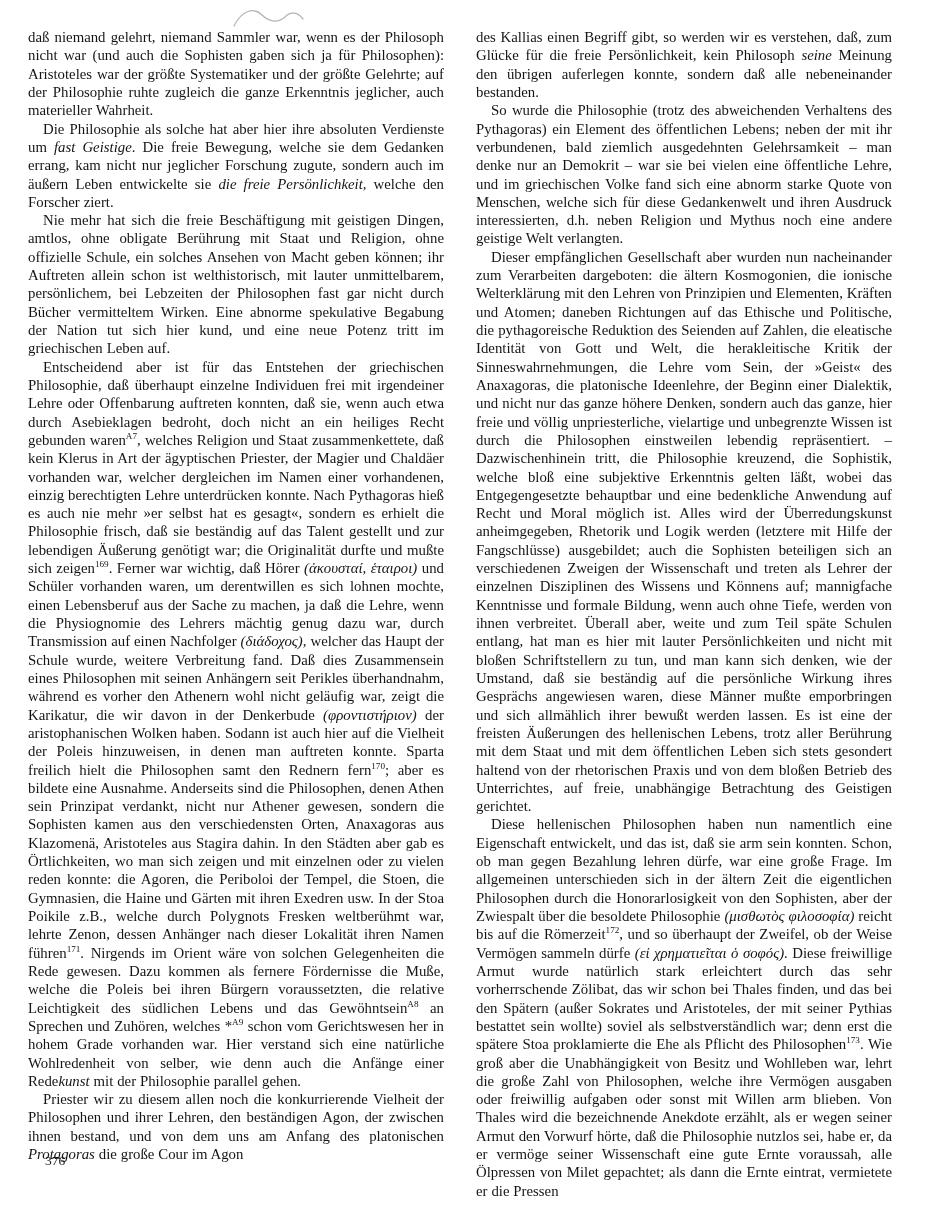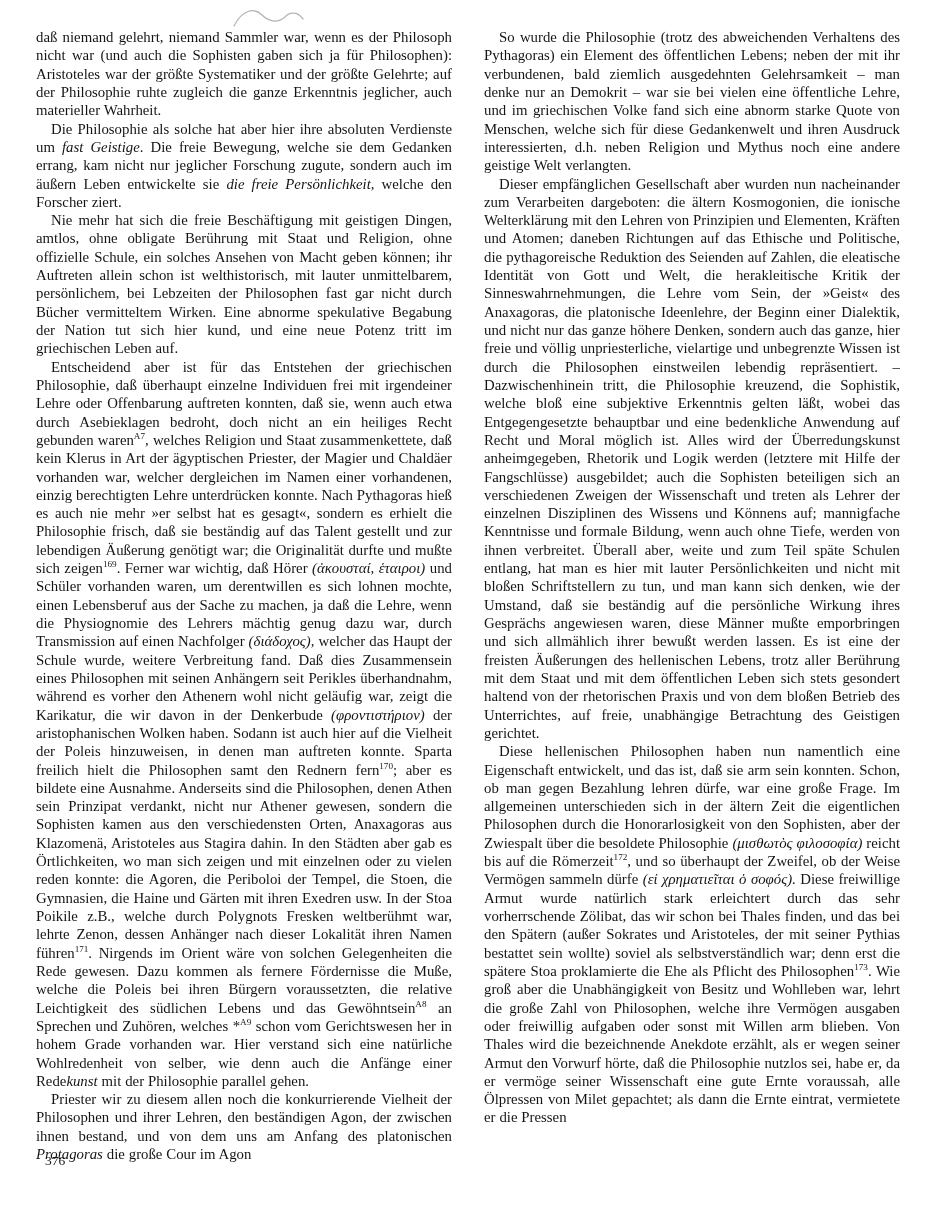--- a/index.html
+++ b/index.html
@@ -6,21 +6,21 @@
   .page{
     position:relative;
     width:935px;height:1210px;
     background:#ffffff;
     margin:0 auto;
     overflow:hidden;
     color:#141414;
   }
   .columns{
     position:absolute;
-    left:36px;top:28px;
+    left:28px;top:28px;
     width:864px;
     display:flex;
     gap:32px;
   }
   .col{
     width:419px;
     font-family:"Liberation Serif", serif;
     font-size:14.8px;
     line-height:18.32px;
     text-align:justify;
@@ -61,20 +61,21 @@
 
   <div class="columns">
     <div class="col" id="col-left">
         <p class="para"><span>daß niemand gelehrt, niemand Sammler war, wenn es der Philosoph nicht war (und auch die Sophisten gaben sich ja für Philosophen): Aristoteles war der größte Systematiker und der größte Gelehrte; auf der Philosophie ruhte zugleich die ganze Erkenntnis jeglicher, auch materieller Wahrheit.</span></p>
         <p class="para indent"><span>Die Philosophie als solche hat aber hier ihre absoluten Verdienste um </span><i>fast Geistige</i><span>. Die freie Bewegung, welche sie dem Gedanken errang, kam nicht nur jeglicher Forschung zugute, sondern auch im äußern Leben entwickelte sie </span><i>die freie Persönlichkeit,</i><span> welche den Forscher ziert.</span></p>
         <p class="para indent"><span>Nie mehr hat sich die freie Beschäftigung mit geistigen Dingen, amtlos, ohne obligate Berührung mit Staat und Religion, ohne offizielle Schule, ein solches Ansehen von Macht geben können; ihr Auftreten allein schon ist welthistorisch, mit lauter unmittelbarem, persönlichem, bei Lebzeiten der Philosophen fast gar nicht durch Bücher vermitteltem Wirken. Eine abnorme spekulative Begabung der Nation tut sich hier kund, und eine neue Potenz tritt im griechischen Leben auf.</span></p>
         <p class="para indent"><span>Entscheidend aber ist für das Entstehen der griechischen Philosophie, daß überhaupt einzelne Individuen frei mit irgendeiner Lehre oder Offenbarung auftreten konnten, daß sie, wenn auch etwa durch Asebieklagen bedroht, doch nicht an ein heiliges Recht gebunden waren</span><sup>A7</sup><span>, welches Religion und Staat zusammenkettete, daß kein Klerus in Art der ägyptischen Priester, der Magier und Chaldäer vorhanden war, welcher dergleichen im Namen einer vorhandenen, einzig berechtigten Lehre unterdrücken konnte. Nach Pythagoras hieß es auch nie mehr »er selbst hat es gesagt«, sondern es erhielt die Philosophie frisch, daß sie beständig auf das Talent gestellt und zur lebendigen Äußerung genötigt war; die Originalität durfte und mußte sich zeigen</span><sup>169</sup><span>. Ferner war wichtig, daß Hörer </span><i>(ἀκουσταί, ἑταιροι)</i><span> und Schüler vorhanden waren, um derentwillen es sich lohnen mochte, einen Lebensberuf aus der Sache zu machen, ja daß die Lehre, wenn die Physiognomie des Lehrers mächtig genug dazu war, durch Transmission auf einen Nachfolger </span><i>(διάδοχος),</i><span> welcher das Haupt der Schule wurde, weitere Verbreitung fand. Daß dies Zusammensein eines Philosophen mit seinen Anhängern seit Perikles überhandnahm, während es vorher den Athenern wohl nicht geläufig war, zeigt die Karikatur, die wir davon in der Denkerbude </span><i>(φροντιστήριον)</i><span> der aristophanischen Wolken haben. Sodann ist auch hier auf die Vielheit der Poleis hinzuweisen, in denen man auftreten konnte. Sparta freilich hielt die Philosophen samt den Rednern fern</span><sup>170</sup><span>; aber es bildete eine Ausnahme. Anderseits sind die Philosophen, denen Athen sein Prinzipat verdankt, nicht nur Athener gewesen, sondern die Sophisten kamen aus den verschiedensten Orten, Anaxagoras aus Klazomenä, Aristoteles aus Stagira dahin. In den Städten aber gab es Örtlichkeiten, wo man sich zeigen und mit einzelnen oder zu vielen reden konnte: die Agoren, die Periboloi der Tempel, die Stoen, die Gymnasien, die Haine und Gärten mit ihren Exedren usw. In der Stoa Poikile z.B., welche durch Polygnots Fresken weltberühmt war, lehrte Zenon, dessen Anhänger nach dieser Lokalität ihren Namen führen</span><sup>171</sup><span>. Nirgends im Orient wäre von solchen Gelegenheiten die Rede gewesen. Dazu kommen als fernere Fördernisse die Muße, welche die Poleis bei ihren Bürgern voraussetzten, die relative Leichtigkeit des südlichen Lebens und das Gewöhntsein</span><sup>A8</sup><span> an Sprechen und Zuhören, welches *</span><sup>A9</sup><span> schon vom Gerichtswesen her in hohem Grade vorhanden war. Hier verstand sich eine natürliche Wohlredenheit von selber, wie denn auch die Anfänge einer Rede</span><i>kunst</i><span> mit der Philosophie parallel gehen.</span></p>
         <p class="para indent"><span>Priester wir zu diesem allen noch die konkurrierende Vielheit der Philosophen und ihrer Lehren, den beständigen Agon, der zwischen ihnen bestand, und von dem uns am Anfang des platonischen </span><i>Protagoras</i><span> die große Cour im Agon</span></p>
       </div>
     <div class="col" id="col-right">
+        <p class="para"><span>des Kallias einen Begriff gibt, so werden wir es verstehen, daß, zum Glücke für die freie Persönlichkeit, kein Philosoph </span><i>seine</i><span> Meinung den übrigen auferlegen konnte, sondern daß alle nebeneinander bestanden.</span></p>
         <p class="para indent"><span>So wurde die Philosophie (trotz des abweichenden Verhaltens des Pythagoras) ein Element des öffentlichen Lebens; neben der mit ihr verbundenen, bald ziemlich ausgedehnten Gelehrsamkeit – man denke nur an Demokrit – war sie bei vielen eine öffentliche Lehre, und im griechischen Volke fand sich eine abnorm starke Quote von Menschen, welche sich für diese Gedankenwelt und ihren Ausdruck interessierten, d.h. neben Religion und Mythus noch eine andere geistige Welt verlangten.</span></p>
         <p class="para indent"><span>Dieser empfänglichen Gesellschaft aber wurden nun nacheinander zum Verarbeiten dargeboten: die ältern Kosmogonien, die ionische Welterklärung mit den Lehren von Prinzipien und Elementen, Kräften und Atomen; daneben Richtungen auf das Ethische und Politische, die pythagoreische Reduktion des Seienden auf Zahlen, die eleatische Identität von Gott und Welt, die herakleitische Kritik der Sinneswahrnehmungen, die Lehre vom Sein, der »Geist« des Anaxagoras, die platonische Ideenlehre, der Beginn einer Dialektik, und nicht nur das ganze höhere Denken, sondern auch das ganze, hier freie und völlig unpriesterliche, vielartige und unbegrenzte Wissen ist durch die Philosophen einstweilen lebendig repräsentiert. – Dazwischenhinein tritt, die Philosophie kreuzend, die Sophistik, welche bloß eine subjektive Erkenntnis gelten läßt, wobei das Entgegengesetzte behauptbar und eine bedenkliche Anwendung auf Recht und Moral möglich ist. Alles wird der Überredungskunst anheimgegeben, Rhetorik und Logik werden (letztere mit Hilfe der Fangschlüsse) ausgebildet; auch die Sophisten beteiligen sich an verschiedenen Zweigen der Wissenschaft und treten als Lehrer der einzelnen Disziplinen des Wissens und Könnens auf; mannigfache Kenntnisse und formale Bildung, wenn auch ohne Tiefe, werden von ihnen verbreitet. Überall aber, weite und zum Teil späte Schulen entlang, hat man es hier mit lauter Persönlichkeiten und nicht mit bloßen Schriftstellern zu tun, und man kann sich denken, wie der Umstand, daß sie beständig auf die persönliche Wirkung ihres Gesprächs angewiesen waren, diese Männer mußte emporbringen und sich allmählich ihrer bewußt werden lassen. Es ist eine der freisten Äußerungen des hellenischen Lebens, trotz aller Berührung mit dem Staat und mit dem öffentlichen Leben sich stets gesondert haltend von der rhetorischen Praxis und von dem bloßen Betrieb des Unterrichtes, auf freie, unabhängige Betrachtung des Geistigen gerichtet.</span></p>
         <p class="para indent"><span>Diese hellenischen Philosophen haben nun namentlich eine Eigenschaft entwickelt, und das ist, daß sie arm sein konnten. Schon, ob man gegen Bezahlung lehren dürfe, war eine große Frage. Im allgemeinen unterschieden sich in der ältern Zeit die eigentlichen Philosophen durch die Honorarlosigkeit von den Sophisten, aber der Zwiespalt über die besoldete Philosophie </span><i>(μισθωτὸς φιλοσοφία)</i><span> reicht bis auf die Römerzeit</span><sup>172</sup><span>, und so überhaupt der Zweifel, ob der Weise Vermögen sammeln dürfe </span><i>(εἰ χρηματιεῖται ὁ σοφός).</i><span> Diese freiwillige Armut wurde natürlich stark erleichtert durch das sehr vorherrschende Zölibat, das wir schon bei Thales finden, und das bei den Spätern (außer Sokrates und Aristoteles, der mit seiner Pythias bestattet sein wollte) soviel als selbstverständlich war; denn erst die spätere Stoa proklamierte die Ehe als Pflicht des Philosophen</span><sup>173</sup><span>. Wie groß aber die Unabhängigkeit von Besitz und Wohlleben war, lehrt die große Zahl von Philosophen, welche ihre Vermögen ausgaben oder freiwillig aufgaben oder sonst mit Willen arm blieben. Von Thales wird die bezeichnende Anekdote erzählt, als er wegen seiner Armut den Vorwurf hörte, daß die Philosophie nutzlos sei, habe er, da er vermöge seiner Wissenschaft eine gute Ernte voraussah, alle Ölpressen von Milet gepachtet; als dann die Ernte eintrat, vermietete er die Pressen</span></p>
       </div>
   </div>
 
   <div class="page-number">376</div>
 
 </div>
 

